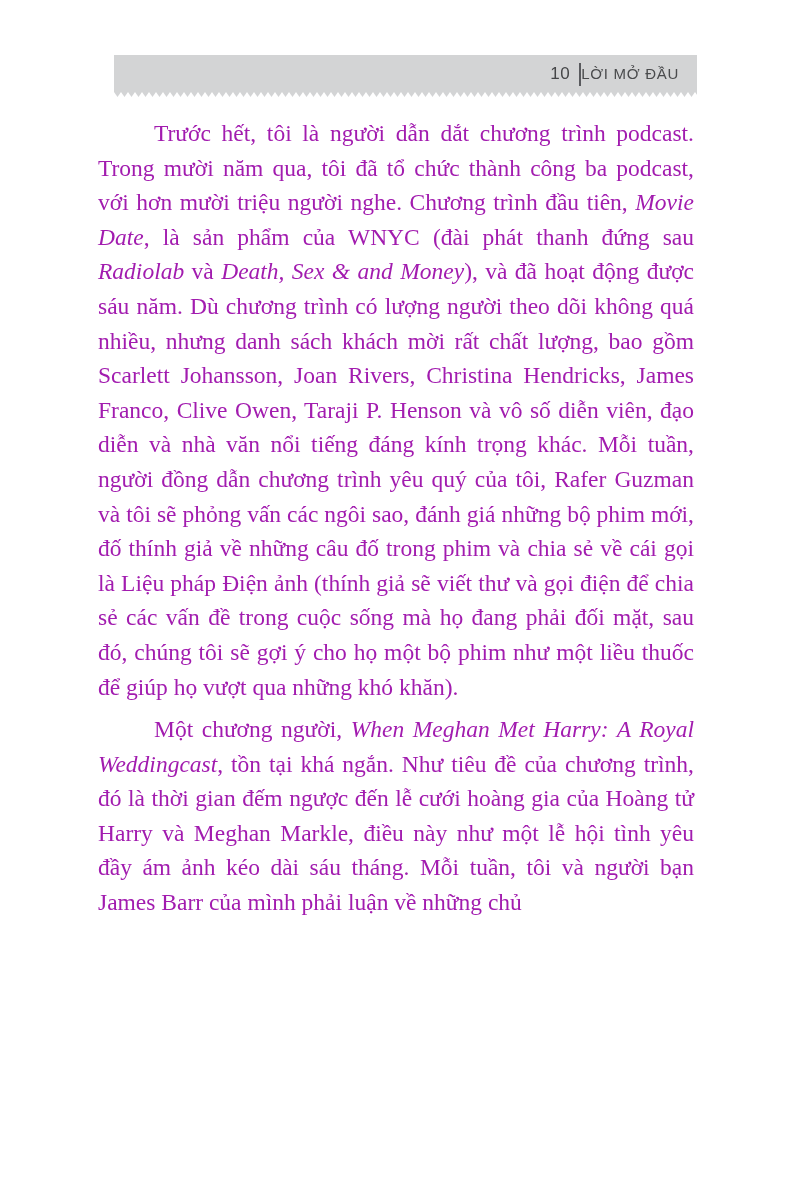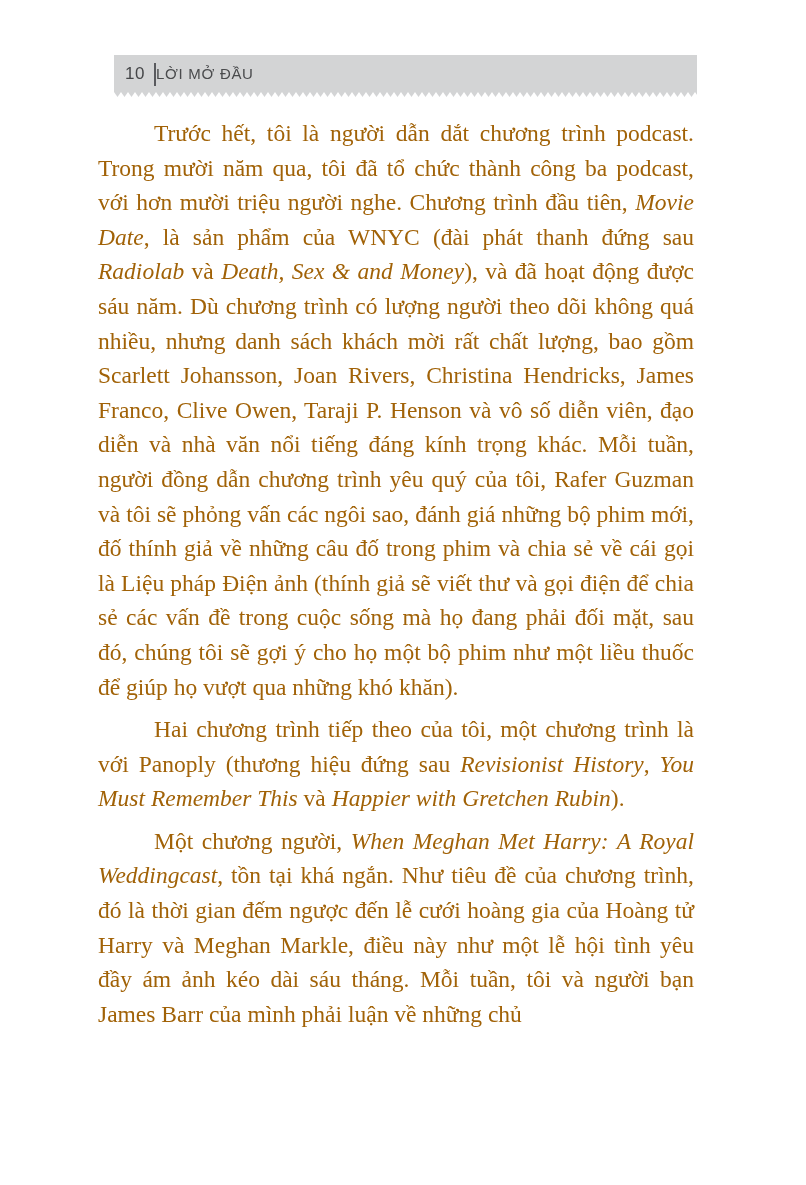--- a/index.html
+++ b/index.html
@@ -16,22 +16,22 @@
     background: #ffffff;
   }
   
   .running-header {
     position: absolute;
     left: 114px; top: 55px;
     width: 583px; height: 37px;
     background: #d3d4d5;
     display: flex;
     align-items: center;
-    justify-content: flex-start;
-    padding: 0 24px 0 11px;
+    justify-content: flex-end;
+    padding: 0 18px 0 11px;
     font-family: "Liberation Sans", sans-serif;
   }
   .header-left {
     display: flex;
     align-items: center;
   }
   .page-number {
     font-size: 17px;
     color: #454648;
     letter-spacing: 0.5px;
@@ -52,21 +52,21 @@
     position: absolute;
     left: 114px; top: 92px;
     width: 583px; height: 5px;
     display: block;
   }
   
   .body-text {
     position: absolute;
     left: 98px; top: 116px;
     width: 596px;
-    color: #a16207;
+    color: #a21caf;
     font-size: 23.5px;
     line-height: 34.6px;
     text-align: justify;
   }
   .body-text p {
     margin: 0;
     text-indent: 56px;
   }
   .body-text p + p {
     margin-top: 8px;
@@ -90,17 +90,16 @@
     <defs>
       <pattern id="zigzag" width="7" height="5" patternUnits="userSpaceOnUse">
         <path d="M0,0 H7 L3.5,5 Z" fill="#d3d4d5"></path>
       </pattern>
     </defs>
     <rect width="583" height="5" fill="url(#zigzag)"></rect>
   </svg>
 
   <div class="body-text">
       <p><span>Trước hết, tôi là người dẫn dắt chương trình podcast. Trong mười năm qua, tôi đã tổ chức thành công ba podcast, với hơn mười triệu người nghe. Chương trình đầu tiên, </span><em>Movie Date</em><span>, là sản phẩm của WNYC (đài phát thanh đứng sau </span><em>Radiolab</em><span> và </span><em>Death, Sex &amp; and Money</em><span>), và đã hoạt động được sáu năm. Dù chương trình có lượng người theo dõi không quá nhiều, nhưng danh sách khách mời rất chất lượng, bao gồm Scarlett Johansson, Joan Rivers, Christina Hendricks, James Franco, Clive Owen, Taraji P. Henson và vô số diễn viên, đạo diễn và nhà văn nổi tiếng đáng kính trọng khác. Mỗi tuần, người đồng dẫn chương trình yêu quý của tôi, Rafer Guzman và tôi sẽ phỏng vấn các ngôi sao, đánh giá những bộ phim mới, đố thính giả về những câu đố trong phim và chia sẻ về cái gọi là Liệu pháp Điện ảnh (thính giả sẽ viết thư và gọi điện để chia sẻ các vấn đề trong cuộc sống mà họ đang phải đối mặt, sau đó, chúng tôi sẽ gợi ý cho họ một bộ phim như một liều thuốc để giúp họ vượt qua những khó khăn).</span></p>
-      <p><span>Hai chương trình tiếp theo của tôi, một chương trình là với Panoply (thương hiệu đứng sau </span><em>Revisionist History</em><span>, </span><em>You Must Remember This</em><span> và </span><em>Happier with Gretchen Rubin</em><span>).</span></p>
       <p><span>Một chương người, </span><em>When Meghan Met Harry: A Royal Weddingcast</em><span>, tồn tại khá ngắn. Như tiêu đề của chương trình, đó là thời gian đếm ngược đến lễ cưới hoàng gia của Hoàng tử Harry và Meghan Markle, điều này như một lễ hội tình yêu đầy ám ảnh kéo dài sáu tháng. Mỗi tuần, tôi và người bạn James Barr của mình phải luận về những chủ</span></p>
     </div>
 
 </div>
 
 </body></html>

